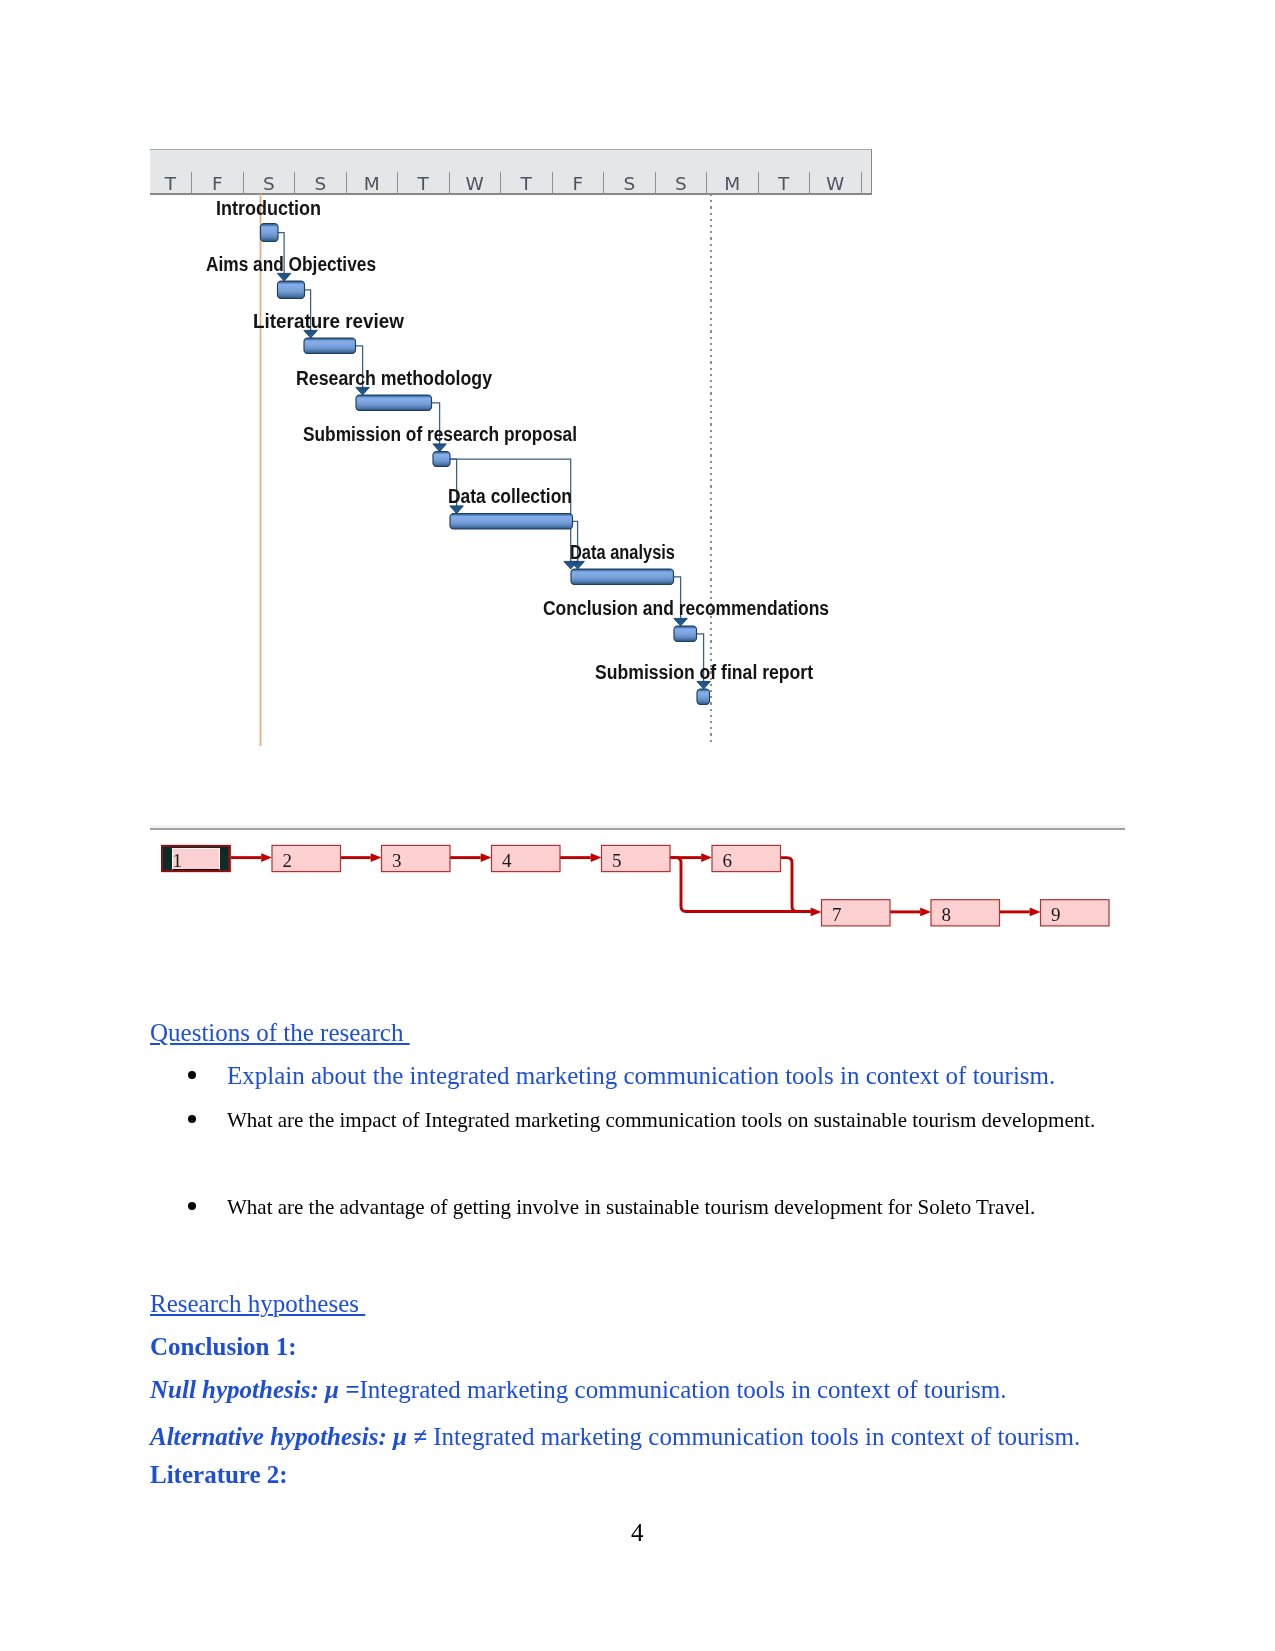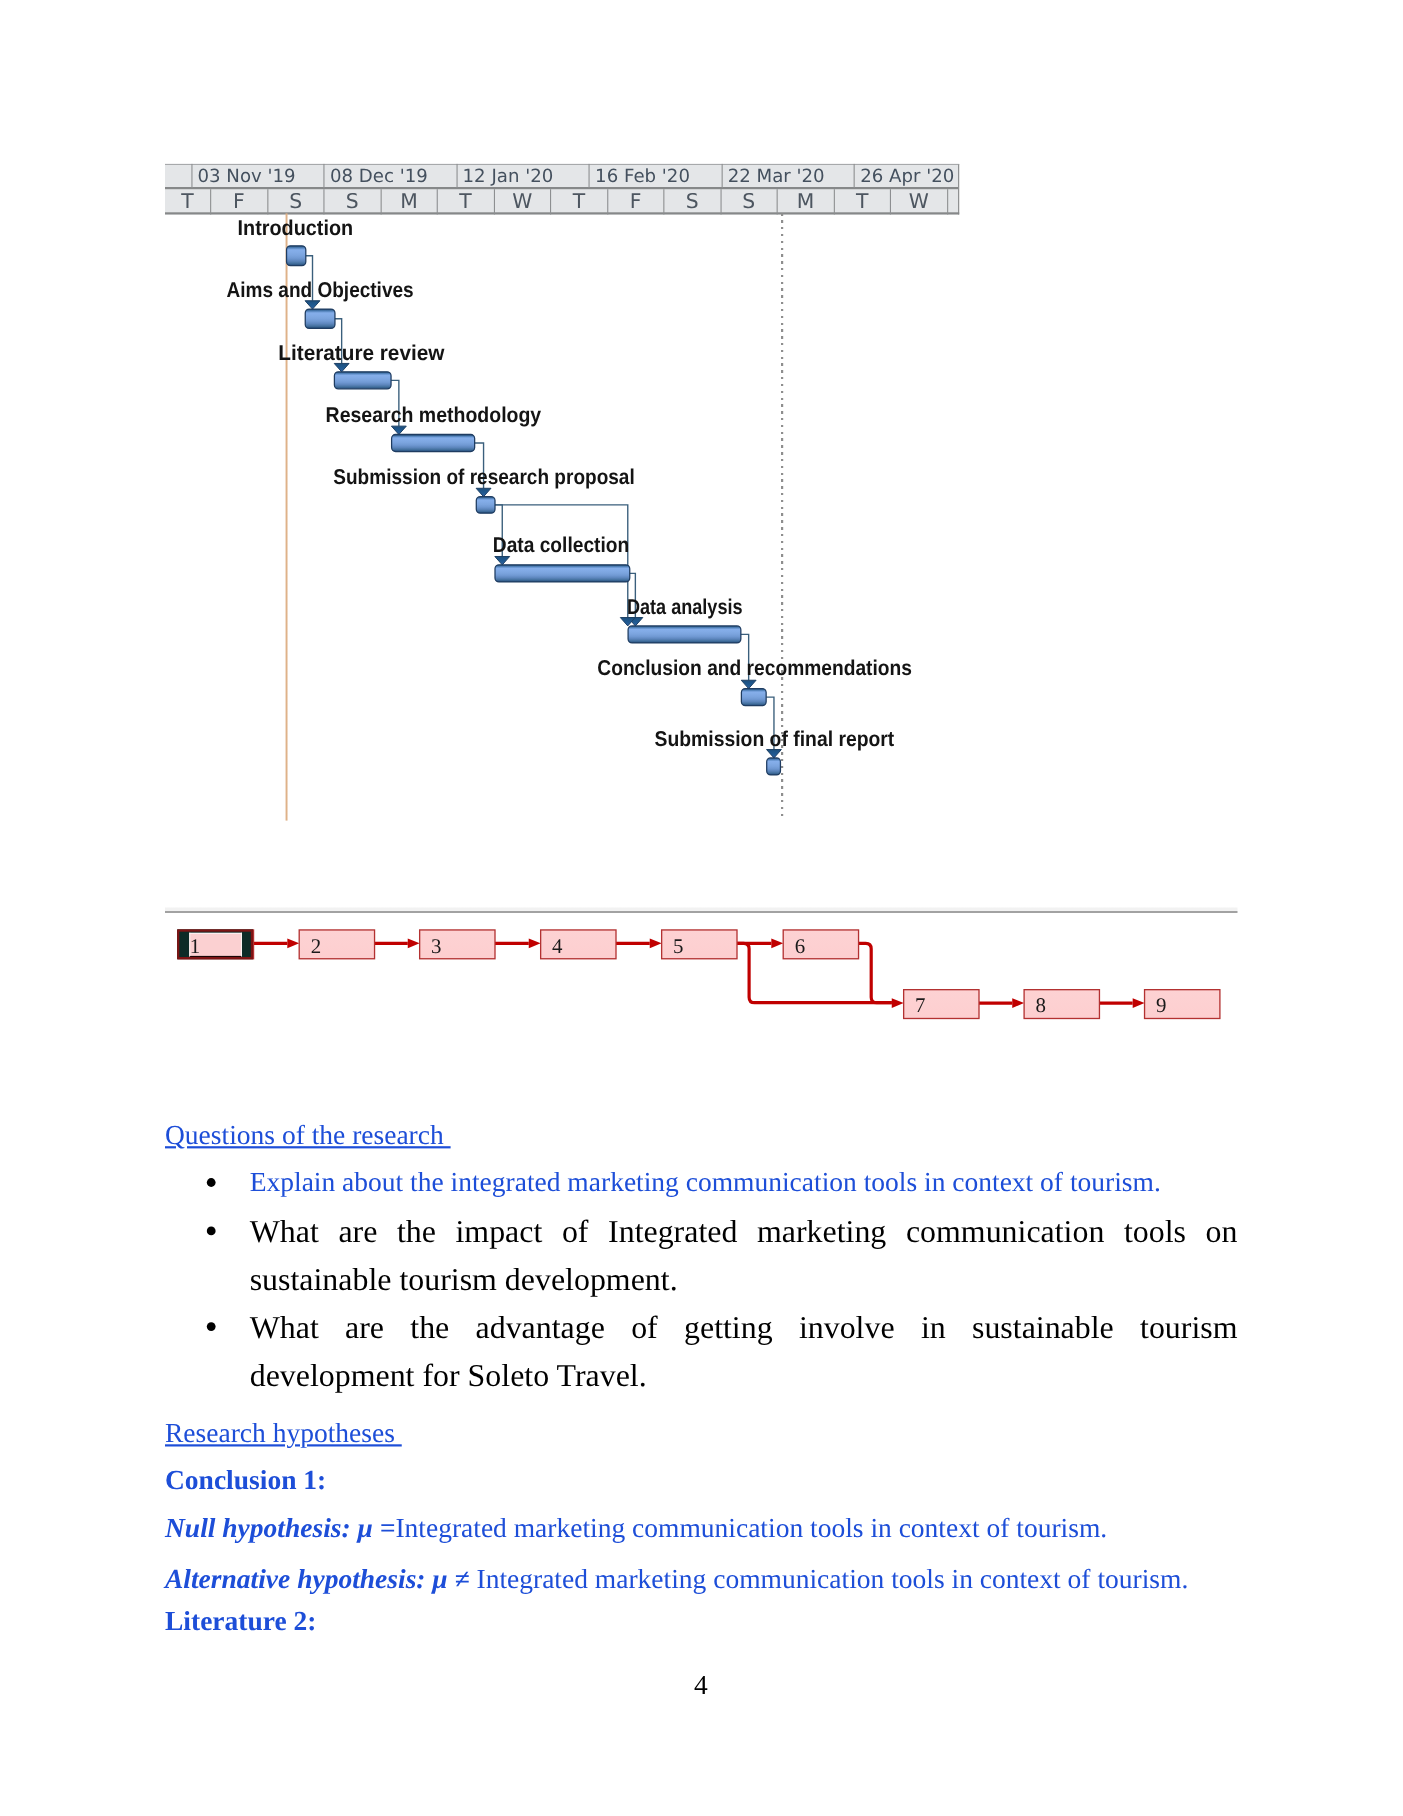--- a/index.html
+++ b/index.html
@@ -34,49 +34,41 @@
 
   
   .netdiv{position:absolute;left:145px;top:820px;width:990px;height:120px;}
   .hr{position:absolute;left:150px;top:825px;width:975px;height:5px;
       background:linear-gradient(to bottom,#f2f2f2 0,#f2f2f2 3px,#a2a2a2 3px,#a2a2a2 5px);}
   .netsvg{position:absolute;left:0;top:0;}
 
   
   .btxt{position:absolute;font-family:"Liberation Serif",serif;font-size:25px;color:#1d4ed8;
         line-height:25px;white-space:nowrap;}
-  .btxtw{position:absolute;font-family:"Liberation Serif",serif;font-size:29px;color:#000;
+  .btxtw{position:absolute;font-family:"Liberation Serif",serif;font-size:21px;color:#000;
         line-height:44px;text-align:justify;}
   .uline{text-decoration:underline;text-underline-offset:2.3px;text-decoration-thickness:1.6px;}
   .bold{font-weight:bold;}
   .bi{font-weight:bold;font-style:italic;}
   .bullet{position:absolute;width:8.6px;height:8.6px;border-radius:50%;background:#000;}
   .pgnum{position:absolute;font-family:"Liberation Serif",serif;font-size:25px;color:#000;line-height:25px;}
   .nlabel{position:absolute;font-family:"Liberation Serif",serif;font-size:19px;color:#1a1a1a;line-height:19px;}
   .sel-frame{position:absolute;box-sizing:border-box;left:16.4px;top:25.4px;width:69.1px;height:26.6px;
       border:2.6px solid #7d1414;background:#0d2b27;}
   .sel-inner{position:absolute;box-sizing:border-box;left:26.6px;top:27.6px;width:48.4px;height:22.2px;
       background:#fbd0d1;border-top:0.9px solid #fbf2f2;border-bottom:1.4px solid #1a0606;
       border-left:0.9px solid #fbf2f2;border-right:0.9px solid #fbf2f2;}
 
 </style>
 </head>
 <body>
 
 <div class="page">
   <div class="gantt">
     <div class="ts">
-      <div class="ts-row1">
-        <div class="ts-m" style="left:23.5px;width:120.5px">03 Nov '19</div>
-        <div class="ts-m" style="left:144.0px;width:120.5px">08 Dec '19</div>
-        <div class="ts-m" style="left:264.5px;width:120.5px">12 Jan '20</div>
-        <div class="ts-m" style="left:385.0px;width:120.5px">16 Feb '20</div>
-        <div class="ts-m" style="left:505.5px;width:120.5px">22 Mar '20</div>
-        <div class="ts-m" style="left:626.0px;width:120.5px">26 Apr '20</div>
-      </div>
       <div class="ts-row2">
         <div class="ts-d first" style="left:0px;width:41px">T</div>
         <div class="ts-d" style="left:41px;width:51.5px">F</div>
         <div class="ts-d" style="left:92.5px;width:51.5px">S</div>
         <div class="ts-d" style="left:144.0px;width:51.5px">S</div>
         <div class="ts-d" style="left:195.5px;width:51.5px">M</div>
         <div class="ts-d" style="left:247.0px;width:51.5px">T</div>
         <div class="ts-d" style="left:298.5px;width:51.5px">W</div>
         <div class="ts-d" style="left:350.0px;width:51.5px">T</div>
         <div class="ts-d" style="left:401.5px;width:51.5px">F</div>

